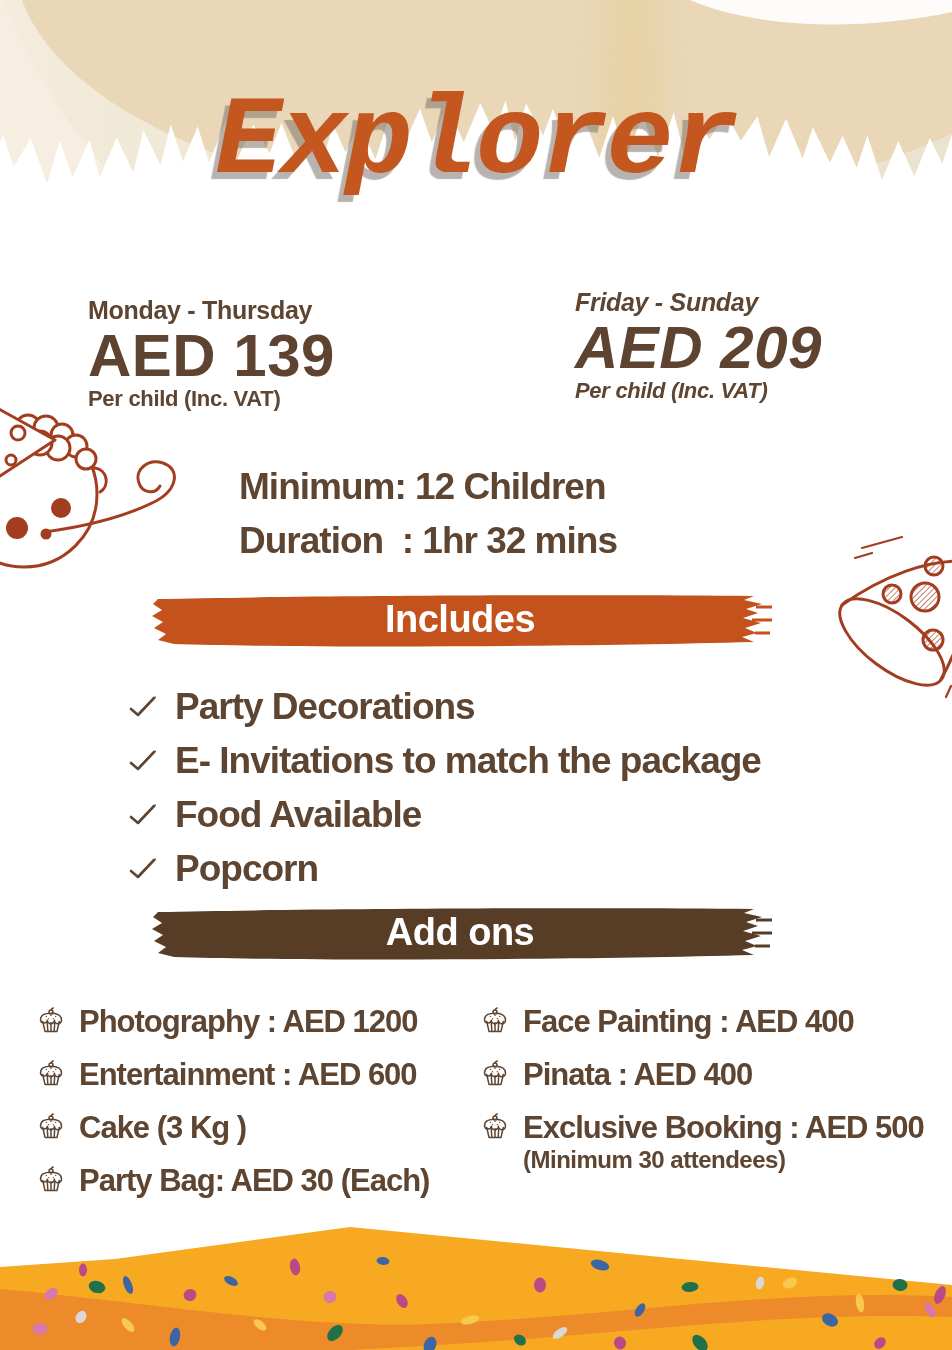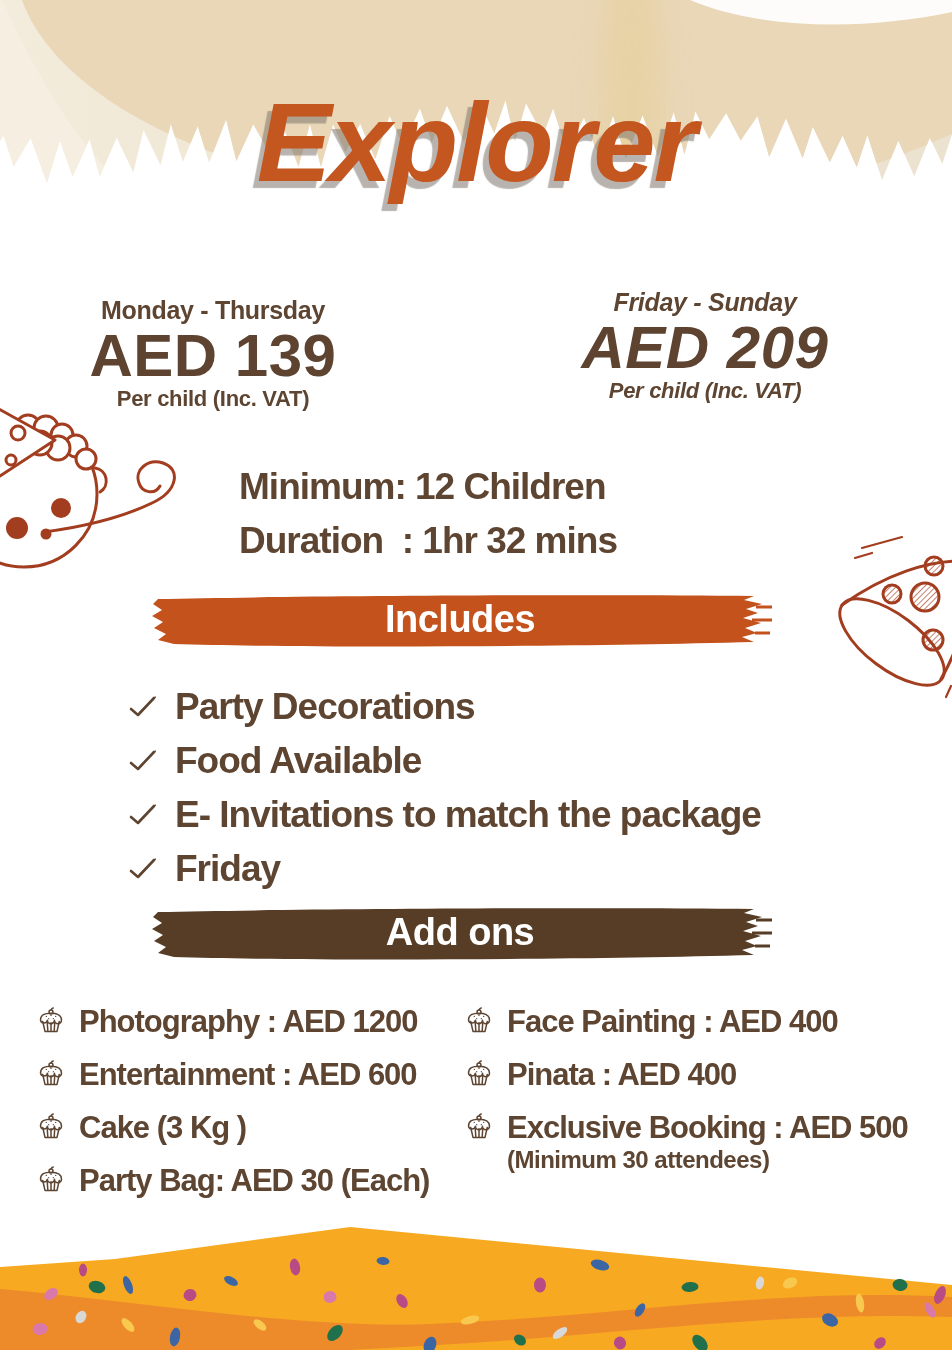--- a/index.html
+++ b/index.html
@@ -3,26 +3,26 @@
 <meta charset="utf-8">
 <style>
   html,body{margin:0;padding:0;background:#ffffff;}
   .page{position:relative;width:952px;height:1350px;overflow:hidden;background:#fff;
         font-family:"Liberation Sans",sans-serif;color:#5d4532;}
   svg{display:block;}
 
   
   .header-art{position:absolute;top:0;left:0;}
   .title{position:absolute;top:70px;left:0;width:100%;margin:0;text-align:center;
-         font-family:Liberation Sans, sans-serif;font-style:italic;font-weight:bold;
+         font-family:Liberation Mono, monospace;font-style:italic;font-weight:bold;
          font-size:112px;line-height:1.3;color:#c4561f;letter-spacing:-2px;
          text-shadow:-6px 7px 1px rgba(125,117,108,.55);}
 
   
-  .price-block{position:absolute;text-align:center;}
+  .price-block{position:absolute;}
   .price-block.left{left:88px;top:296px;width:250px;}
   .price-block.right{left:575px;top:288px;width:260px;font-style:italic;}
   .days{font-size:25px;font-weight:bold;letter-spacing:-.3px;}
   .price{font-size:60px;font-weight:bold;line-height:1.02;letter-spacing:.5px;color:#5d4330;}
   .note{font-size:22px;font-weight:bold;letter-spacing:-.3px;}
 
   
   .details{position:absolute;top:466px;left:50%;transform:translateX(-50%) translateX(-48px);
            display:flex;flex-direction:column;gap:12px;}
   .detail-line{font-size:37px;font-weight:bold;letter-spacing:-1px;white-space:pre;}
@@ -35,21 +35,21 @@
   .banner-label{position:absolute;inset:0;display:flex;align-items:center;justify-content:center;
                 color:#fff;font-size:38px;font-weight:bold;letter-spacing:-.5px;padding-bottom:3px;}
 
   
   .checklist{position:absolute;top:680px;left:128px;margin:0;padding:0;list-style:none;}
   .checklist li{display:flex;align-items:center;gap:17px;height:54px;
                 font-size:37px;font-weight:bold;letter-spacing:-1px;}
 
   
   .addon-grid{position:absolute;top:995px;left:36px;width:890px;display:grid;
-              grid-template-columns:428px 460px;column-gap:0;align-items:start;}
+              grid-template-columns:428px 460px;column-gap:16px;align-items:start;}
   .addon-item{display:flex;align-items:center;gap:13px;min-height:53px;
               font-size:31px;font-weight:bold;letter-spacing:-1px;}
   .addon-note{margin-left:43px;margin-top:-8px;font-size:24px;font-weight:bold;letter-spacing:-.5px;}
 
   
   .deco-clown{position:absolute;left:0;top:375px;}
   .deco-cone{position:absolute;right:0;top:520px;}
 
   
   .footer-art{position:absolute;left:0;bottom:0;}
@@ -145,33 +145,33 @@
     <li>
         <svg width="30" height="26">
           <use href="#check"></use>
         </svg>
         <span>Party Decorations</span>
       </li>
     <li>
         <svg width="30" height="26">
           <use href="#check"></use>
         </svg>
+        <span>E- Invitations to match the package</span>
+      </li>
+    <li>
+        <svg width="30" height="26">
+          <use href="#check"></use>
+        </svg>
         <span>Food Available</span>
       </li>
     <li>
         <svg width="30" height="26">
           <use href="#check"></use>
         </svg>
-        <span>E- Invitations to match the package</span>
-      </li>
-    <li>
-        <svg width="30" height="26">
-          <use href="#check"></use>
-        </svg>
-        <span>Friday</span>
+        <span>Popcorn</span>
       </li>
   </ul>
 
   <div class="banner addons">
     <svg width="624" height="58" viewBox="0 0 624 58">
       <use href="#brush" fill="#573d26"></use>
       <path d="M608,15 h16 M604,28 h20 M607,41 h15" stroke="#573d26" stroke-width="3"></path>
     </svg>
     <span class="banner-label">Add ons</span>
   </div>

